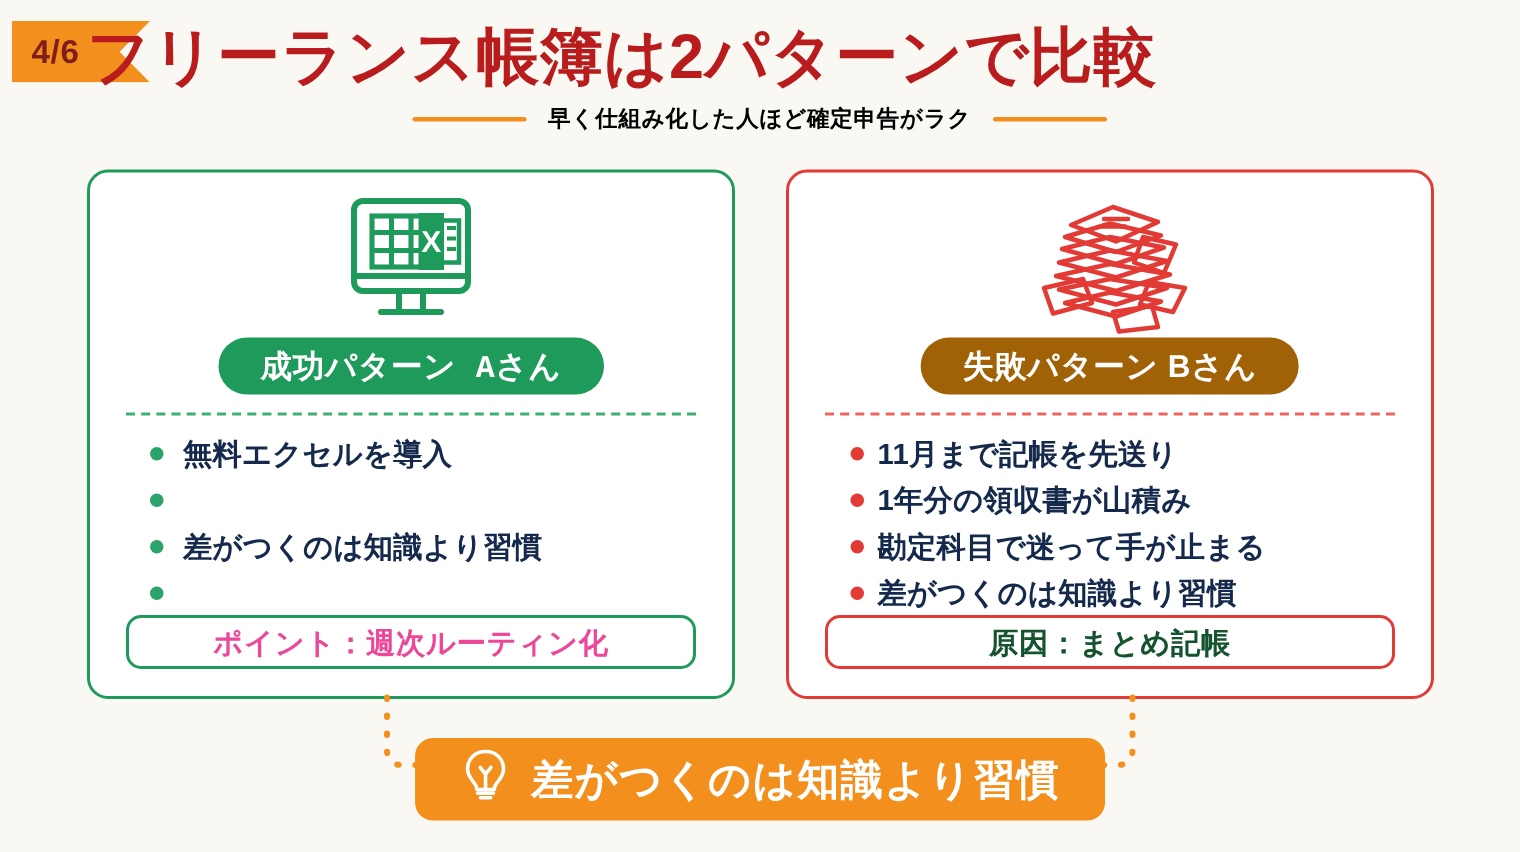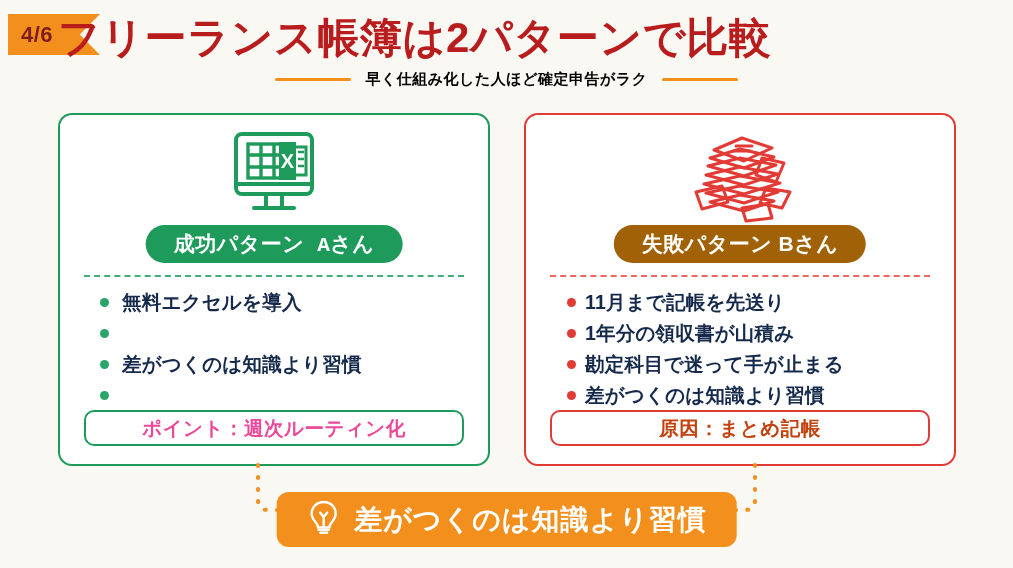--- a/index.html
+++ b/index.html
@@ -172,21 +172,21 @@
     display: flex;
     align-items: center;
     justify-content: center;
     font-size: 19.5px;
     font-weight: bold;
     letter-spacing: 0.5px;
     background: #FFFFFF;
     white-space: nowrap;
   }
   #note-success { border: 2px solid #1E9A5B; color: #ec4899; }
-  #note-failure { border: 2px solid #E23B35; color: #c2410c; }
+  #note-failure { border: 2px solid #E23B35; color: #14532d; }
 
   
   #connectors {
     position: absolute;
     left: 0;
     top: 455px;
     width: 1013px;
     height: 113px;
     pointer-events: none;
   }

